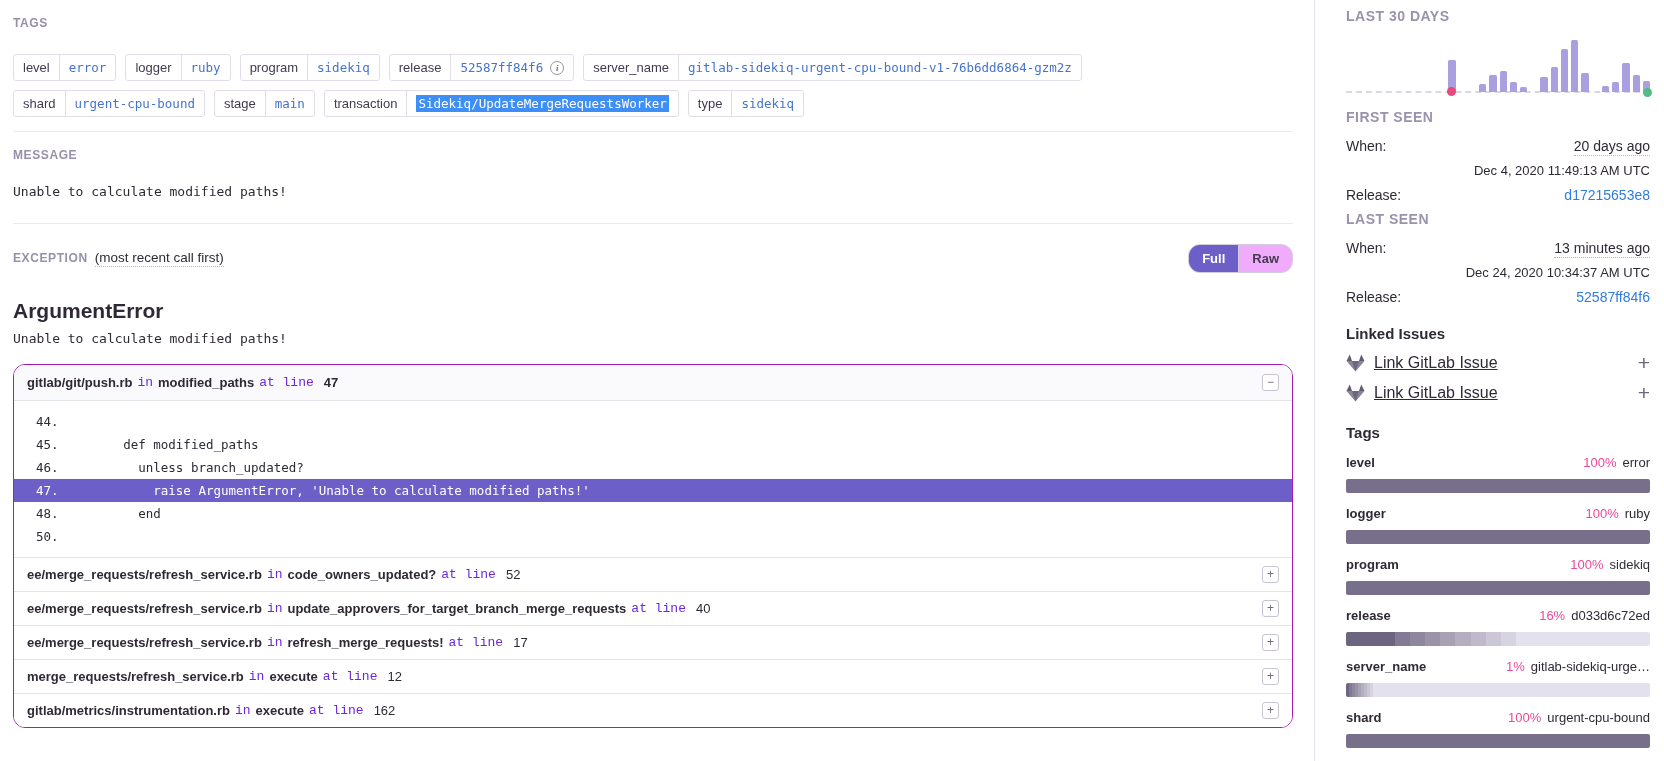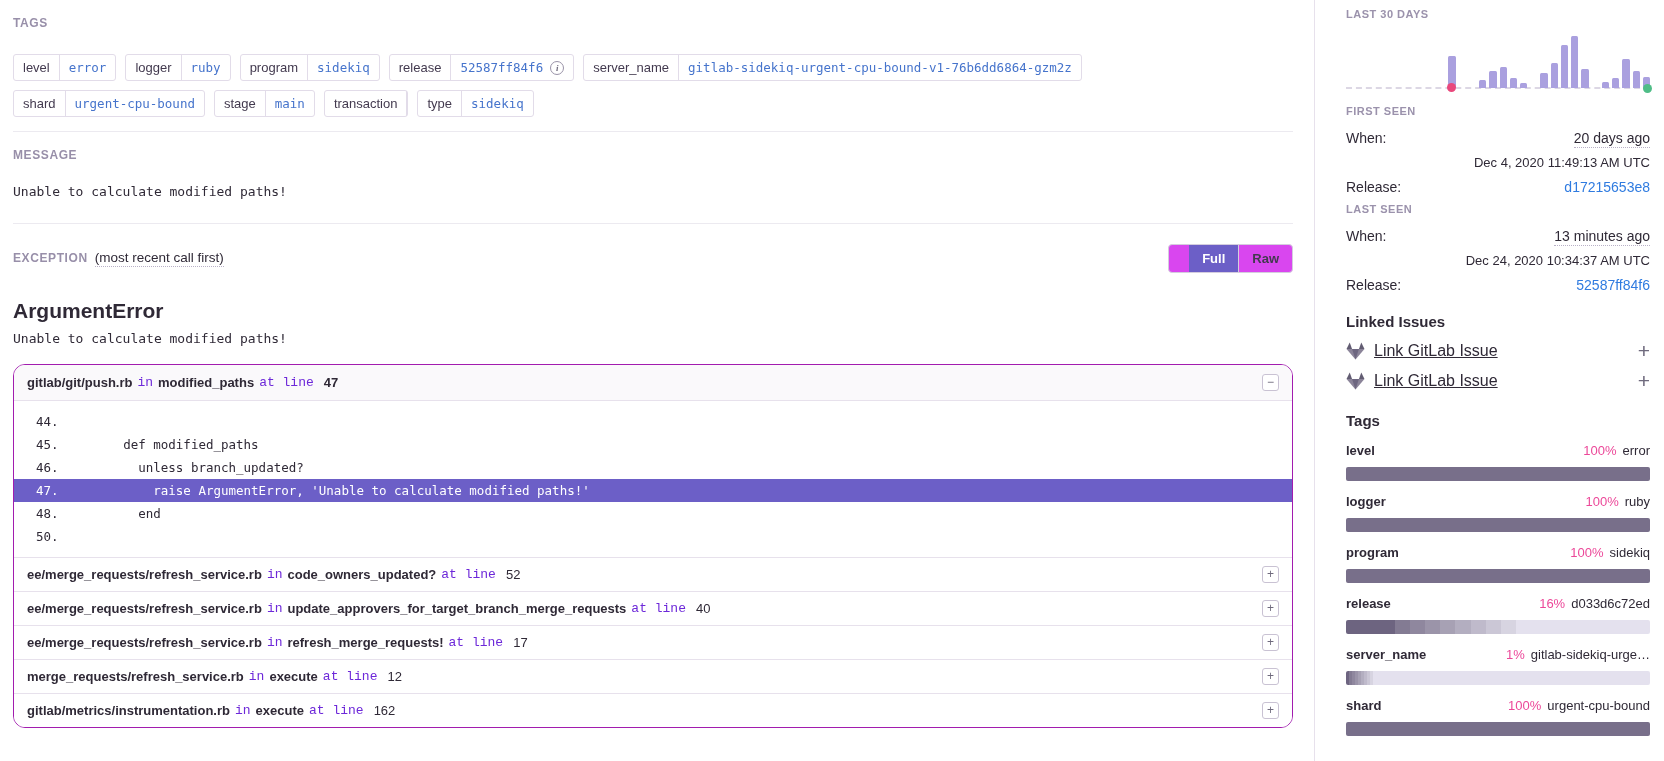--- a/index.html
+++ b/index.html
@@ -35,21 +35,21 @@
     width:14px; height:14px; border:1px solid #9a93a8; border-radius:50%;
     color:#6f6a7d; font-size:9px; font-weight:bold; margin-left:7px; flex:none;
     font-family:"Liberation Serif", serif; font-style:italic;
   }
   .message-text { font-family:"DejaVu Sans Mono", monospace; font-size:13px; margin:22px 0 24px; }
   .divider { border-top:1px solid #eceaf0; }
 
   .exc-header { display:flex; align-items:center; justify-content:space-between; margin-top:20px; }
   .exc-title-wrap { display:flex; align-items:baseline; gap:7px; }
   .exc-sub { font-size:13.5px; color:#2f2936; border-bottom:1px dotted #b9b1c7; padding-bottom:1px; }
-  .seg { display:flex; border:1px solid #d4cdde; border-radius:4px; overflow:hidden; background:#d946ef;padding-left:20px; }
+  .seg { display:flex; border:1px solid #d4cdde; border-radius:12px; overflow:hidden; background:#f0abfc; }
   .seg .opt { font-size:13px; font-weight:bold; padding:6px 13px; cursor:default; }
   .seg .opt.active { background:#6c5fc7; color:#fff; }
   .seg .opt.inactive { color:#433a4f; border-left:1px solid #d4cdde; }
 
   .err-type { font-size:21px; font-weight:bold; margin:26px 0 8px; }
   .err-msg { font-family:"DejaVu Sans Mono", monospace; font-size:13px; margin-bottom:18px; }
 
   
   .trace-panel { border:1px solid #a21caf; border-radius:12px; overflow:hidden; }
   .frame-head {
@@ -72,21 +72,21 @@
   .cframe {
     display:flex; align-items:center; border-top:1px solid #e7e1ec;
     padding:8px 13px; font-size:13px; background:#fff;
   }
   .cf-file { font-weight:bold; }
   .cf-fn { font-weight:bold; }
   .cf-line { font-weight:normal; margin-left:5px; }
 
   
   .sidebar { flex:1; border-left:1px solid #e7e1ec; padding:0 14px 0 31px; }
-  .sb-h { font-size:11px; font-weight:bold; letter-spacing:.5px; color:#9b92ac; margin:8px 0 0; }
+  .sb-h { font-size:14px; font-weight:bold; letter-spacing:.5px; color:#9b92ac; margin:8px 0 0; }
   .chart { position:relative; height:57px; margin:12px 0 16px; }
   .baseline { position:absolute; left:0; right:0; bottom:0; border-top:2px dashed #dcd7e4; }
   .chart-bars { position:absolute; left:0; right:0; bottom:1px; top:0; display:flex; align-items:flex-end; gap:3px; }
   .cslot { flex:1; position:relative; height:100%; display:flex; align-items:flex-end; }
   .cbar { width:100%; background:#aaa0df; border-radius:1.5px 1.5px 0 0; }
   .dot { position:absolute; width:9px; height:9px; border-radius:50%; bottom:-4px; z-index:2; }
   .dot.pink { background:#e9487c; left:-1px; }
   .dot.green { background:#4fbd87; right:-2px; bottom:-4px; }
 
   .kv { display:flex; justify-content:space-between; align-items:baseline; font-size:14px; margin:13px 0 7px; }
@@ -159,20 +159,23 @@
           </span>
       </div>
       <div class="pill">
         <span class="k">stage</span>
         <span class="v">
             <span>main</span>
           </span>
       </div>
       <div class="pill">
         <span class="k">transaction</span>
+        <span class="v">
+            <span class="sel-hl">Sidekiq/UpdateMergeRequestsWorker</span>
+          </span>
       </div>
       <div class="pill">
         <span class="k">type</span>
         <span class="v">
             <span>sidekiq</span>
           </span>
       </div>
     </div>
   </div>
 

